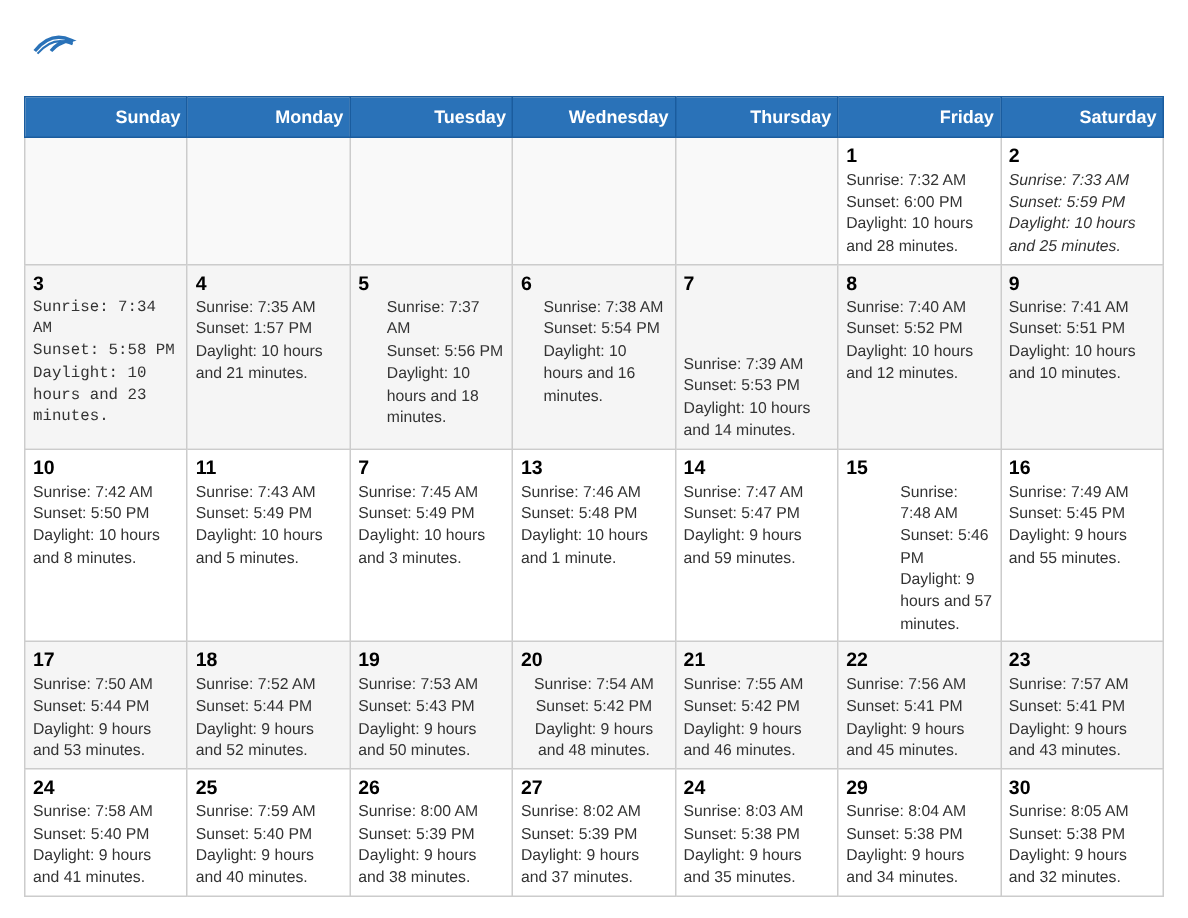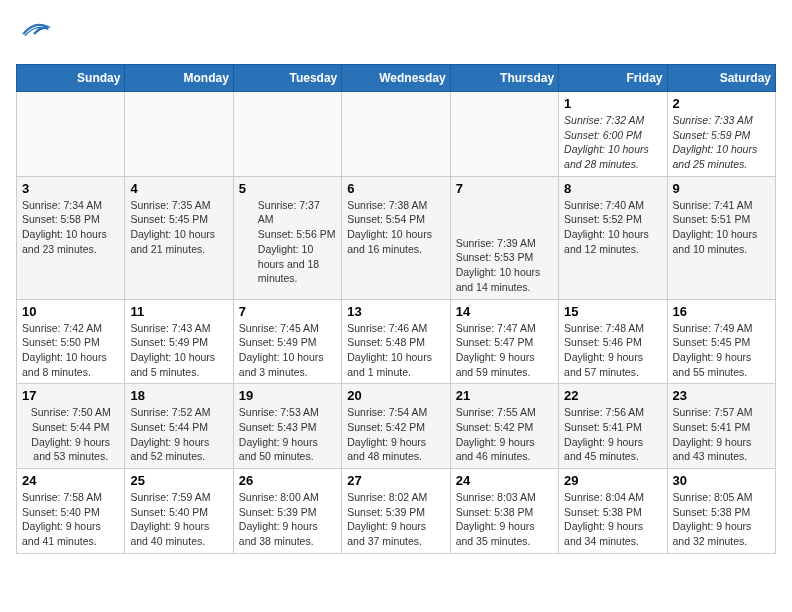--- a/index.html
+++ b/index.html
@@ -119,53 +119,53 @@
   </thead>
   <tbody id="calendar-body">
   <tr>
         <td class="empty"></td>
         <td class="empty"></td>
         <td class="empty"></td>
         <td class="empty"></td>
         <td class="empty"></td>
         <td>
           <span class="day-num">1</span>
-          <div class="day-info" style="white-space: pre-line; font-style: italic;">Sunrise: 7:32 AM
+          <div class="day-info" style="white-space: pre-line;">Sunrise: 7:32 AM
 Sunset: 6:00 PM
 Daylight: 10 hours and 28 minutes.</div>
         </td>
         <td>
           <span class="day-num">2</span>
           <div class="day-info" style="white-space: pre-line; font-style: italic;">Sunrise: 7:33 AM
 Sunset: 5:59 PM
 Daylight: 10 hours and 25 minutes.</div>
         </td>
       </tr>
       <tr>
         <td>
           <span class="day-num">3</span>
-          <div class="day-info" style="white-space: pre-line;">Sunrise: 7:34 AM
+          <div class="day-info" style="white-space: pre-line; font-family: Liberation Mono, monospace;">Sunrise: 7:34 AM
 Sunset: 5:58 PM
 Daylight: 10 hours and 23 minutes.</div>
         </td>
         <td>
           <span class="day-num">4</span>
           <div class="day-info" style="white-space: pre-line;">Sunrise: 7:35 AM
-Sunset: 5:45 PM
+Sunset: 1:57 PM
 Daylight: 10 hours and 21 minutes.</div>
         </td>
         <td>
           <span class="day-num">5</span>
           <div class="day-info" style="white-space: pre-line; margin-left: 19px;">Sunrise: 7:37 AM
 Sunset: 5:56 PM
 Daylight: 10 hours and 18 minutes.</div>
         </td>
         <td>
           <span class="day-num">6</span>
-          <div class="day-info" style="white-space: pre-line;">Sunrise: 7:38 AM
+          <div class="day-info" style="white-space: pre-line; margin-left: 15px;">Sunrise: 7:38 AM
 Sunset: 5:54 PM
 Daylight: 10 hours and 16 minutes.</div>
         </td>
         <td>
           <span class="day-num">7</span>
           <div class="day-info" style="white-space: pre-line; margin-top: 40px;">Sunrise: 7:39 AM
 Sunset: 5:53 PM
 Daylight: 10 hours and 14 minutes.</div>
         </td>
         <td>
@@ -207,53 +207,53 @@
 Daylight: 10 hours and 1 minute.</div>
         </td>
         <td>
           <span class="day-num">14</span>
           <div class="day-info" style="white-space: pre-line;">Sunrise: 7:47 AM
 Sunset: 5:47 PM
 Daylight: 9 hours and 59 minutes.</div>
         </td>
         <td>
           <span class="day-num">15</span>
-          <div class="day-info" style="white-space: pre-line;">Sunrise: 7:48 AM
+          <div class="day-info" style="white-space: pre-line; margin-left: 36px;">Sunrise: 7:48 AM
 Sunset: 5:46 PM
 Daylight: 9 hours and 57 minutes.</div>
         </td>
         <td>
           <span class="day-num">16</span>
           <div class="day-info" style="white-space: pre-line;">Sunrise: 7:49 AM
 Sunset: 5:45 PM
 Daylight: 9 hours and 55 minutes.</div>
         </td>
       </tr>
       <tr>
         <td>
           <span class="day-num">17</span>
-          <div class="day-info" style="white-space: pre-line; text-align: center;">Sunrise: 7:50 AM
+          <div class="day-info" style="white-space: pre-line;">Sunrise: 7:50 AM
 Sunset: 5:44 PM
 Daylight: 9 hours and 53 minutes.</div>
         </td>
         <td>
           <span class="day-num">18</span>
           <div class="day-info" style="white-space: pre-line;">Sunrise: 7:52 AM
 Sunset: 5:44 PM
 Daylight: 9 hours and 52 minutes.</div>
         </td>
         <td>
           <span class="day-num">19</span>
           <div class="day-info" style="white-space: pre-line;">Sunrise: 7:53 AM
 Sunset: 5:43 PM
 Daylight: 9 hours and 50 minutes.</div>
         </td>
         <td>
           <span class="day-num">20</span>
-          <div class="day-info" style="white-space: pre-line;">Sunrise: 7:54 AM
+          <div class="day-info" style="white-space: pre-line; text-align: center;">Sunrise: 7:54 AM
 Sunset: 5:42 PM
 Daylight: 9 hours and 48 minutes.</div>
         </td>
         <td>
           <span class="day-num">21</span>
           <div class="day-info" style="white-space: pre-line;">Sunrise: 7:55 AM
 Sunset: 5:42 PM
 Daylight: 9 hours and 46 minutes.</div>
         </td>
         <td>

